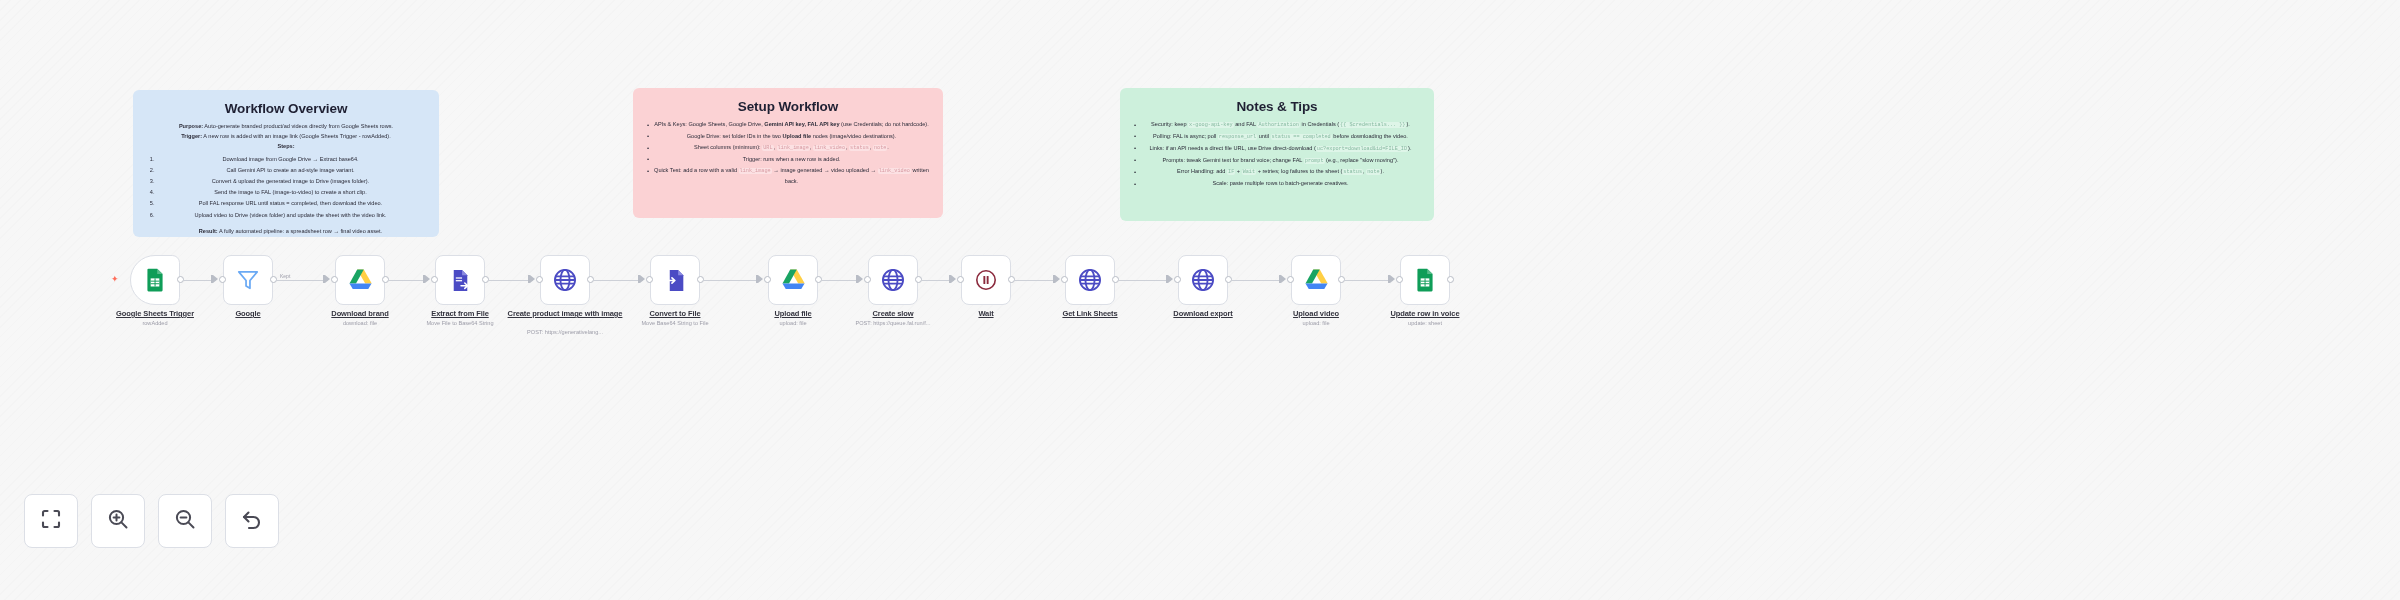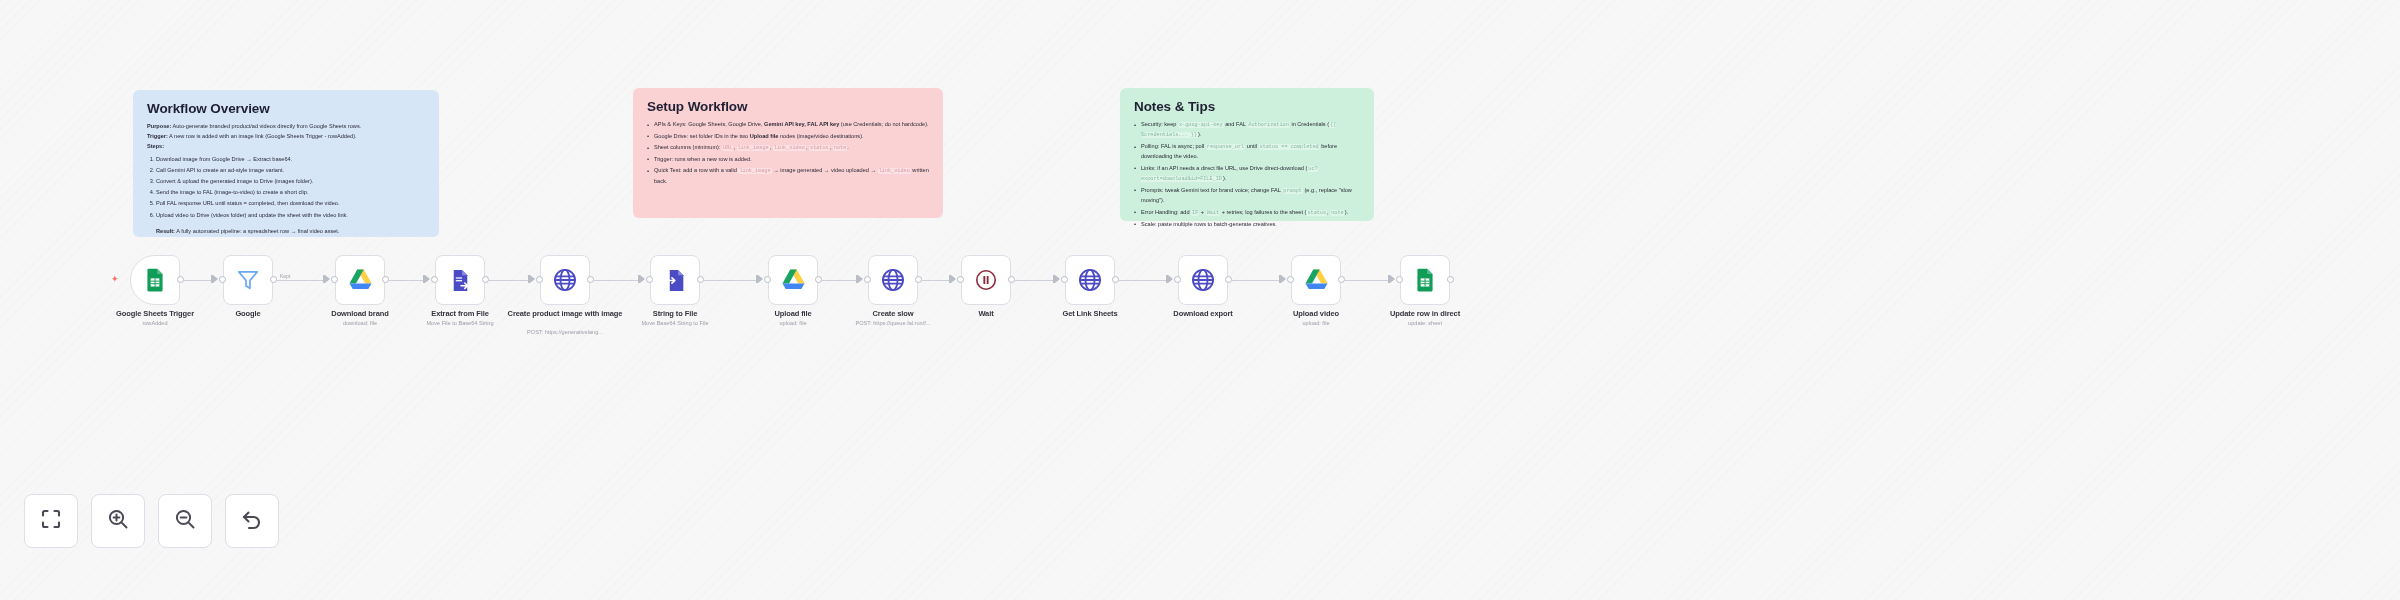--- a/index.html
+++ b/index.html
@@ -14,31 +14,32 @@
     position: relative;
   }
   #canvas { position: absolute; inset: 0; }
 
   
   .note {
     position: absolute;
     border-radius: 6px;
     padding: 11px 14px 12px 14px;
     color: #2b2b38;
+    text-align: center;
   }
   .note h2 {
     font-size: 13.5px;
     font-weight: 700;
     letter-spacing: -0.1px;
     margin-bottom: 6px;
     color: #1f2033;
   }
   .note-overview { left: 133px; top: 90px; width: 306px; height: 147px; background: #d6e6f7; }
   .note-setup    { left: 633px; top: 88px; width: 310px; height: 130px; background: #fbd2d4; }
-  .note-notes    { left: 1120px; top: 88px; width: 254px; height: 133px; background: #cdf0dc; }
+  .note-notes    { left: 1120px; top: 88px; width: 314px; height: 133px; background: #cdf0dc; }
 
   .note p, .note li { font-size: 5.6px; line-height: 1.78; }
   .note .lead { margin-bottom: 0px; }
   .note .steps { margin: 3px 0 0 0; padding-left: 9px; }
   .note .steps li { margin-bottom: 1.2px; }
   .note .bullets { list-style: none; margin: 0; padding: 0; }
   .note .bullets li {
     position: relative; padding-left: 7px; margin-bottom: 1.6px;
   }
   .note .bullets li::before {
@@ -69,20 +70,21 @@
     display: flex; align-items: center; justify-content: center;
   }
   .node.trigger { border-top-left-radius: 26px; border-bottom-left-radius: 26px; }
   .node svg { display: block; }
   .node-label {
     position: absolute; top: 54px; left: -72px; width: 144px;
     text-align: center;
     font-size: 7.5px; font-weight: 700; color: #34343f;
     line-height: 1.25;
     letter-spacing: -0.1px;
+    text-decoration: underline;
   }
   .node-sub {
     position: absolute; left: -80px; width: 160px;
     text-align: center;
     font-size: 5.6px; color: #9c9ca8;
     line-height: 1.2;
     white-space: nowrap; overflow: hidden; text-overflow: ellipsis;
   }
   .node-sub.one { top: 65px; }
   .node-sub.two { top: 74px; }
@@ -257,21 +259,21 @@
         <div class="node">
           <svg width="25" height="25" viewBox="0 0 24 24">
       <path d="M6.5 2h8l5 5v15h-13z" fill="#4b4bc4"></path>
       <path d="M14.5 2l5 5h-5z" fill="#8a8ae0"></path>
       <path d="M4 12h7m-2.4-2.6L11.4 12 8.6 14.6" fill="none" stroke="#fff" stroke-width="1.6" stroke-linecap="round" stroke-linejoin="round"></path>
       <rect x="4" y="2" width="3.2" height="20" fill="#f7f7f7" opacity="0"></rect>
     </svg>
         </div>
         <div class="port out"></div>
         <div class="port in"></div>
-        <div class="node-label">String to File</div>
+        <div class="node-label">Convert to File</div>
         <div class="node-sub one">Move Base64 String to File</div>
       </div>
       <div class="wire" style="left: 704px; width: 57px;"></div>
       <div class="arrow" style="left: 758px;"></div>
       <div class="node-wrap" style="left: 793px;">
         <div class="node">
           <svg width="27" height="27" viewBox="0 0 24 24">
       <path d="M9.1 2.2h5.8L22 14.6h-5.8z" fill="#ffcf44"></path>
       <path d="M9.1 2.2L2.2 14.6 5.1 19.6 15.9 2.2z" fill="#2196f3" opacity="0"></path>
       <path d="M9.1 2.2L2.2 14.6h5.8L14.9 2.2z" fill="#19a463"></path>
@@ -366,21 +368,21 @@
       <path d="M6 1.5h8l5 5v15a1 1 0 0 1-1 1H6a1 1 0 0 1-1-1V2.5a1 1 0 0 1 1-1z" fill="#0f9d58"></path>
       <path d="M14 1.5l5 5h-5z" fill="#57bb8a"></path>
       <rect x="8" y="10.5" width="8" height="7.5" fill="#fff"></rect>
       <rect x="8" y="12.6" width="8" height="0.9" fill="#0f9d58"></rect>
       <rect x="8" y="15" width="8" height="0.9" fill="#0f9d58"></rect>
       <rect x="11.6" y="10.5" width="0.9" height="7.5" fill="#0f9d58"></rect>
     </svg>
         </div>
         <div class="port out"></div>
         <div class="port in"></div>
-        <div class="node-label">Update row in direct</div>
+        <div class="node-label">Update row in voice</div>
         <div class="node-sub one">update: sheet</div>
       </div>
     </div>
 
   <div id="toolbar">
       <div class="tool">
         <span><svg width="24" height="24" viewBox="0 0 24 24" fill="none" stroke="currentColor" stroke-width="2.1" stroke-linecap="round" stroke-linejoin="round">
       <path d="M4 8.5V5.5a1.5 1.5 0 0 1 1.5-1.5h3"></path>
       <path d="M15.5 4h3A1.5 1.5 0 0 1 20 5.5v3"></path>
       <path d="M20 15.5v3a1.5 1.5 0 0 1-1.5 1.5h-3"></path>

